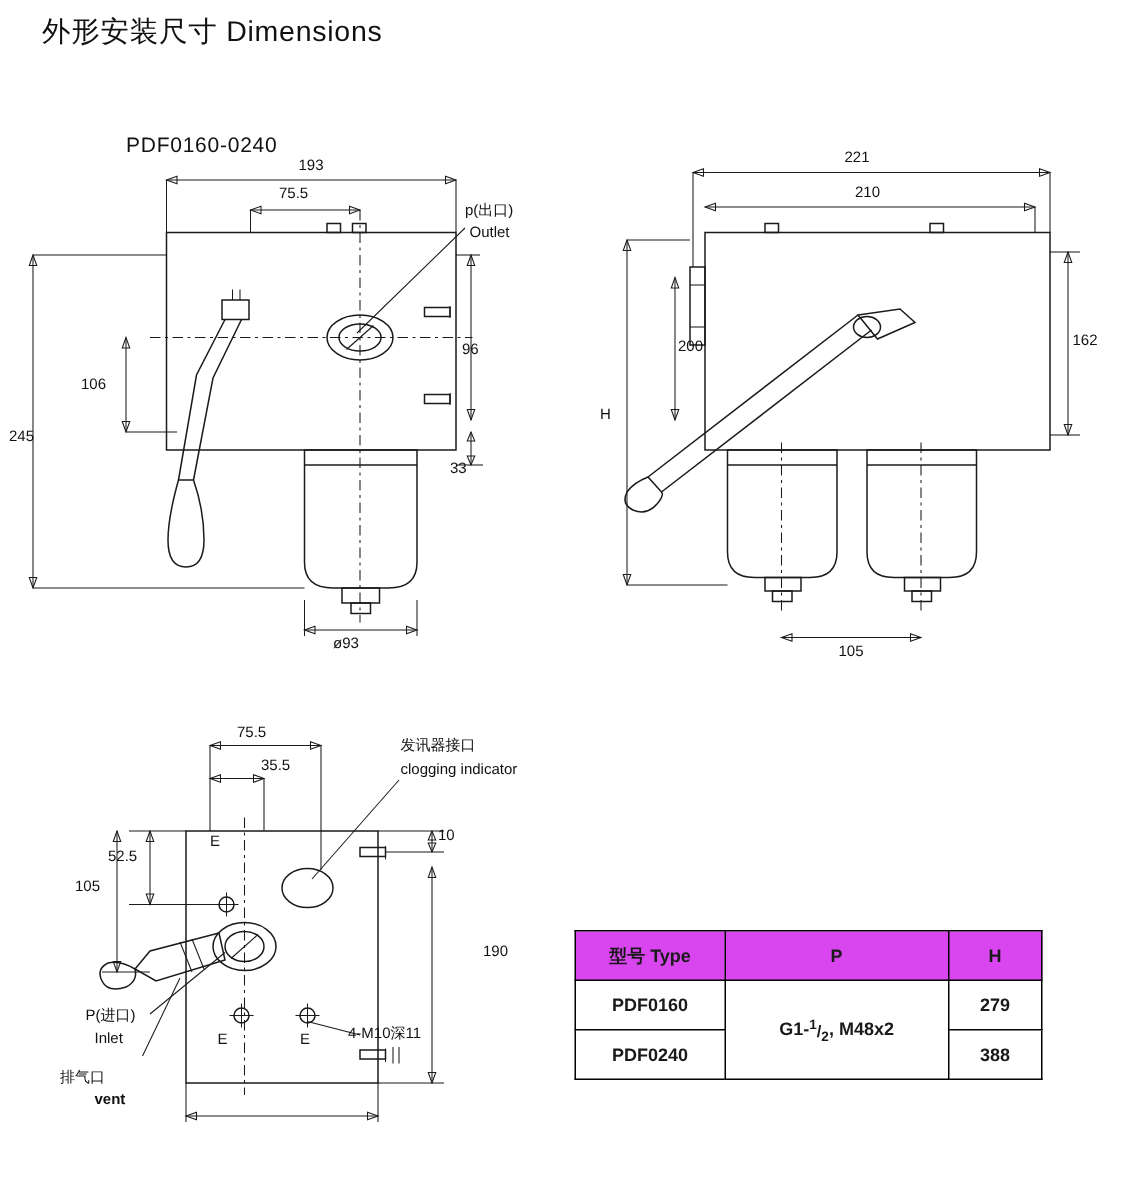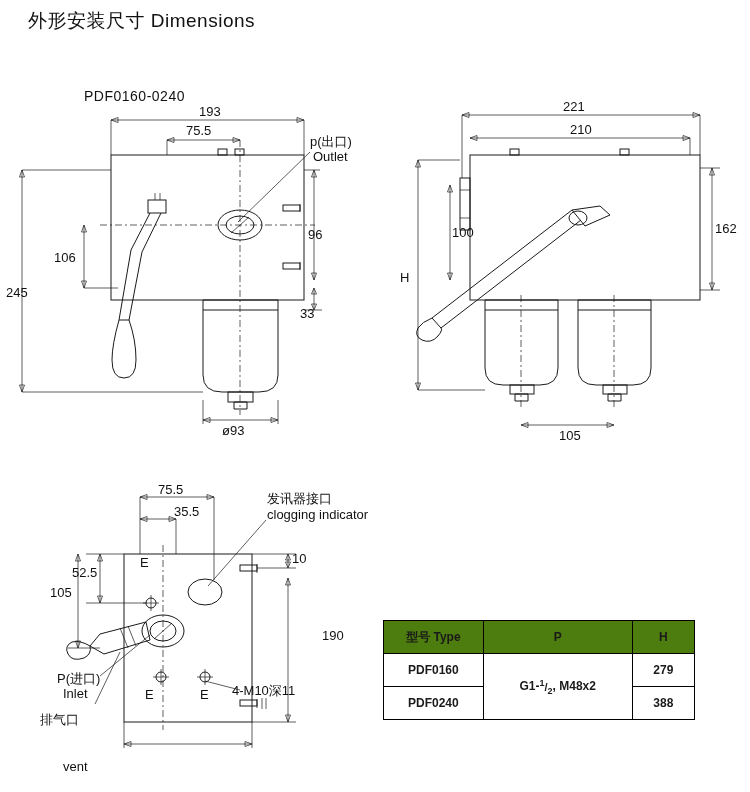--- a/index.html
+++ b/index.html
@@ -32,21 +32,21 @@
     position: absolute;
     left: 84px;
     top: 60px;
     font-size: 14px;
     letter-spacing: 0.5px;
     color: #111;
     margin-top: 28px;
   }
   .lbl {
     position: absolute;
-    font-size: 13px;
+    font-size: 10px;
     color: #111;
     white-space: nowrap;
     line-height: 1.15;
   }
   
   .spec-table {
     position: absolute;
     left: 383px;
     top: 620px;
     width: 312px;
@@ -54,21 +54,21 @@
     font-size: 12px;
     background: #fff;
   }
   .spec-table th, .spec-table td {
     border: 1px solid #000;
     text-align: center;
     padding: 5px 2px;
     font-weight: bold;
   }
   .spec-table thead th {
-    background: #4d7c0f;
+    background: #d946ef;
     font-weight: bold;
     font-size: 12px;
     height: 22px;
   }
   .spec-table td {
     height: 22px;
   }
   .col-type { width: 98px; }
   .col-p { width: 152px; }
   .col-h { width: 60px; }
@@ -325,38 +325,38 @@
   <div class="lbl" style="left:6px; top:268px;margin-top:18px;">245</div>
   <div class="lbl" style="left:54px; top:251px;">106</div>
   <div class="lbl" style="left:300px; top:307px;">33</div>
   <div class="lbl" style="left:222px; top:424px;">ø93</div>
   <div class="lbl" style="left:310px; top:135px;text-align:center;">p(出口)</div>
   <div class="lbl" style="left:313px; top:150px;">Outlet</div>
 
   <div class="lbl" style="left:563px; top:100px;">221</div>
   <div class="lbl" style="left:570px; top:123px;">210</div>
   <div class="lbl" style="left:715px; top:222px;">162</div>
-  <div class="lbl" style="left:452px; top:226px;">100</div>
+  <div class="lbl" style="left:452px; top:226px;">200</div>
   <div class="lbl" style="left:400px; top:271px;">H</div>
   <div class="lbl" style="left:559px; top:429px;">105</div>
 
   <div class="lbl" style="left:158px; top:483px;">75.5</div>
   <div class="lbl" style="left:142px; top:505px;margin-left:32px;">35.5</div>
   <div class="lbl" style="left:72px; top:566px;">52.5</div>
   <div class="lbl" style="left:50px; top:586px;">105</div>
   <div class="lbl" style="left:292px; top:552px;">10</div>
   <div class="lbl" style="left:290px; top:629px;margin-left:32px;">190</div>
   <div class="lbl" style="left:179px; top:764px;margin-top:36px;">128</div>
 
   <div class="lbl" style="left:267px; top:492px;">发讯器接口</div>
   <div class="lbl" style="left:267px; top:508px;">clogging indicator</div>
   <div class="lbl" style="left:57px; top:672px;">P(进口)</div>
   <div class="lbl" style="left:63px; top:687px;">Inlet</div>
   <div class="lbl" style="left:40px; top:713px;">排气口</div>
-  <div class="lbl" style="left:63px; top:760px;">vent</div>
+  <div class="lbl" style="left:63px; top:728px;font-weight:bold;">vent</div>
   <div class="lbl" style="left:232px; top:684px;">4-M10深11</div>
 
   <div class="lbl" style="left:140px; top:556px;">E</div>
   <div class="lbl" style="left:145px; top:688px;">E</div>
   <div class="lbl" style="left:200px; top:688px;">E</div>
 
   <table class="spec-table">
     <thead>
       <tr>
         <th class="col-type">型号 Type</th>

